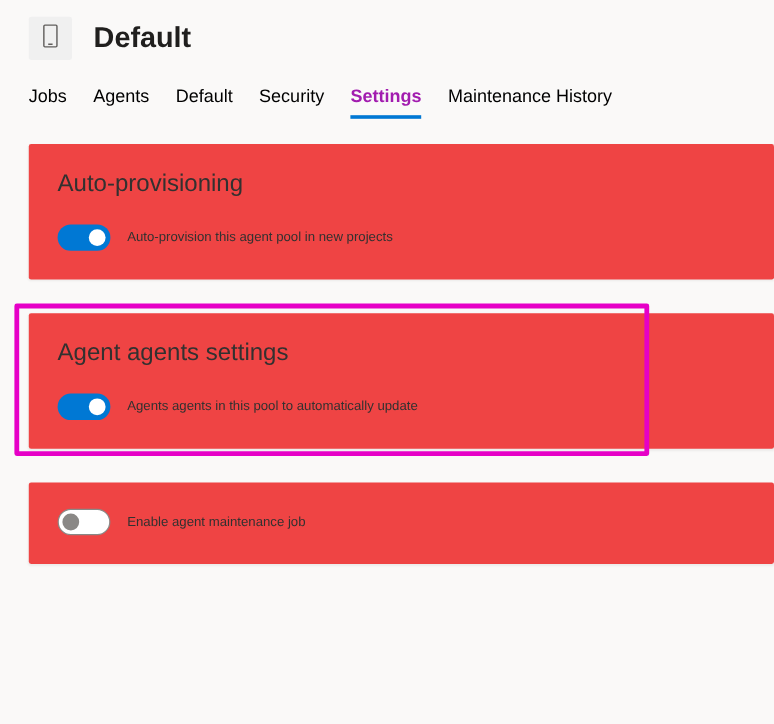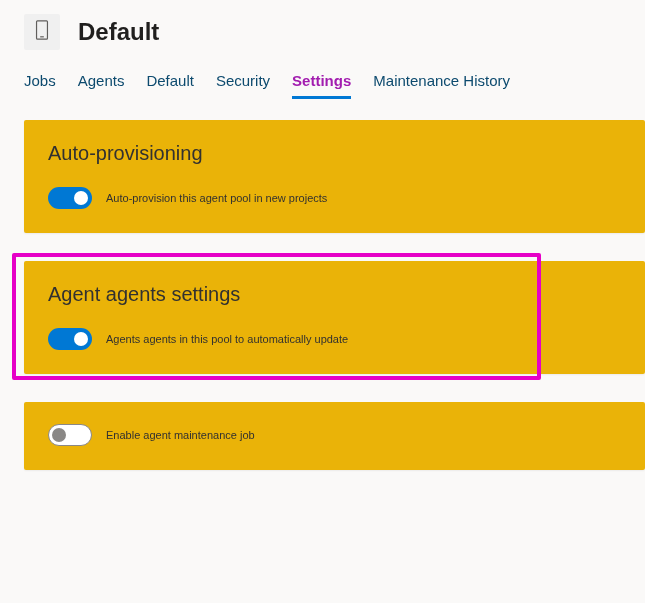--- a/index.html
+++ b/index.html
@@ -33,39 +33,39 @@
       color: #201f1e;
     }
     .tabs {
       display: flex;
       gap: 22px;
       padding: 8px 24px 0 24px;
       border-bottom: 1px solid transparent;
     }
     .tab {
       font-size: 15px;
-      color: #0c4a6e;
+      color: #000000;
       padding: 6px 0 10px 0;
       cursor: pointer;
       position: relative;
     }
     .tab.active {
       font-weight: 700;
       color: #a21caf;
     }
     .tab.active::after {
       content: "";
       position: absolute;
       left: 0; right: 0; bottom: 0;
       height: 3px;
       background: #0078d4;
     }
     .content { padding: 20px 0 0 24px; }
     .card {
-      background: #eab308;
+      background: #ef4444;
       border-radius: 2px;
       padding: 22px 24px 24px 24px;
       margin-bottom: 28px;
       box-shadow: 0 1px 2px rgba(0,0,0,0.06);
       position: relative;
     }
     .card h2 {
       font-size: 20px;
       font-weight: 400;
       color: #323130;

